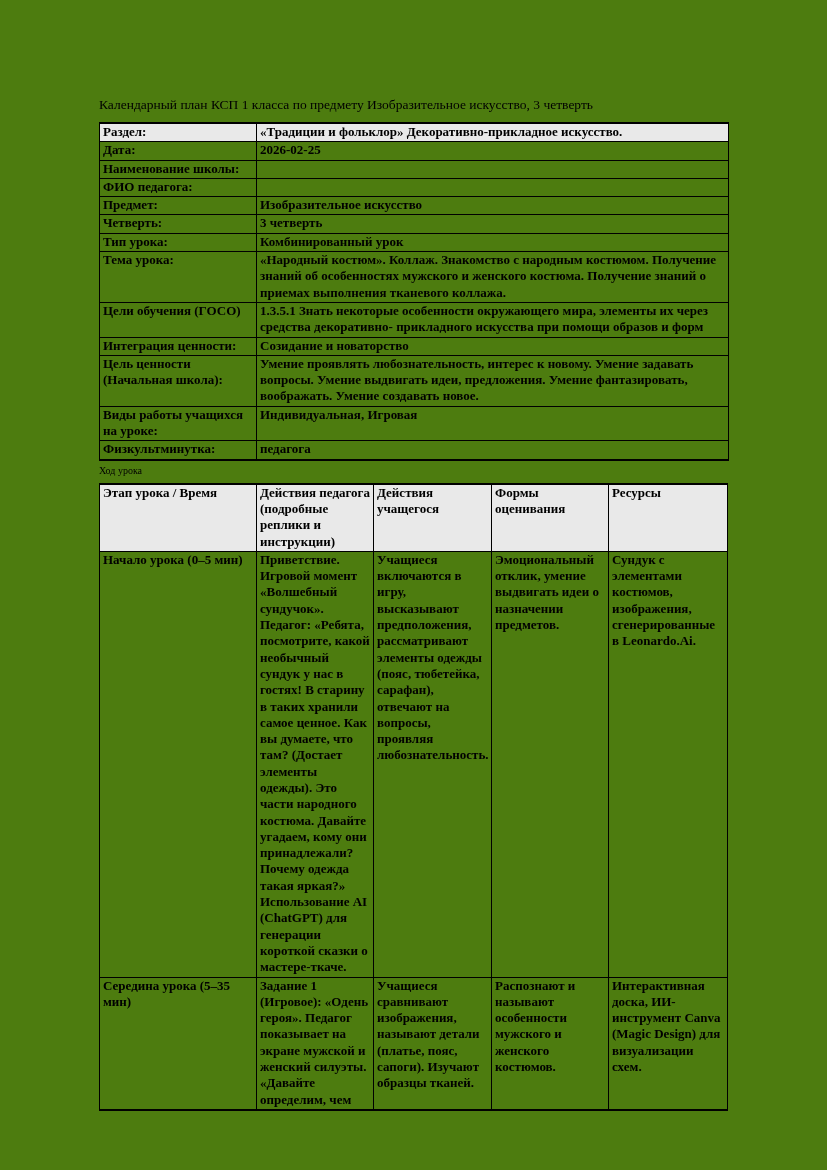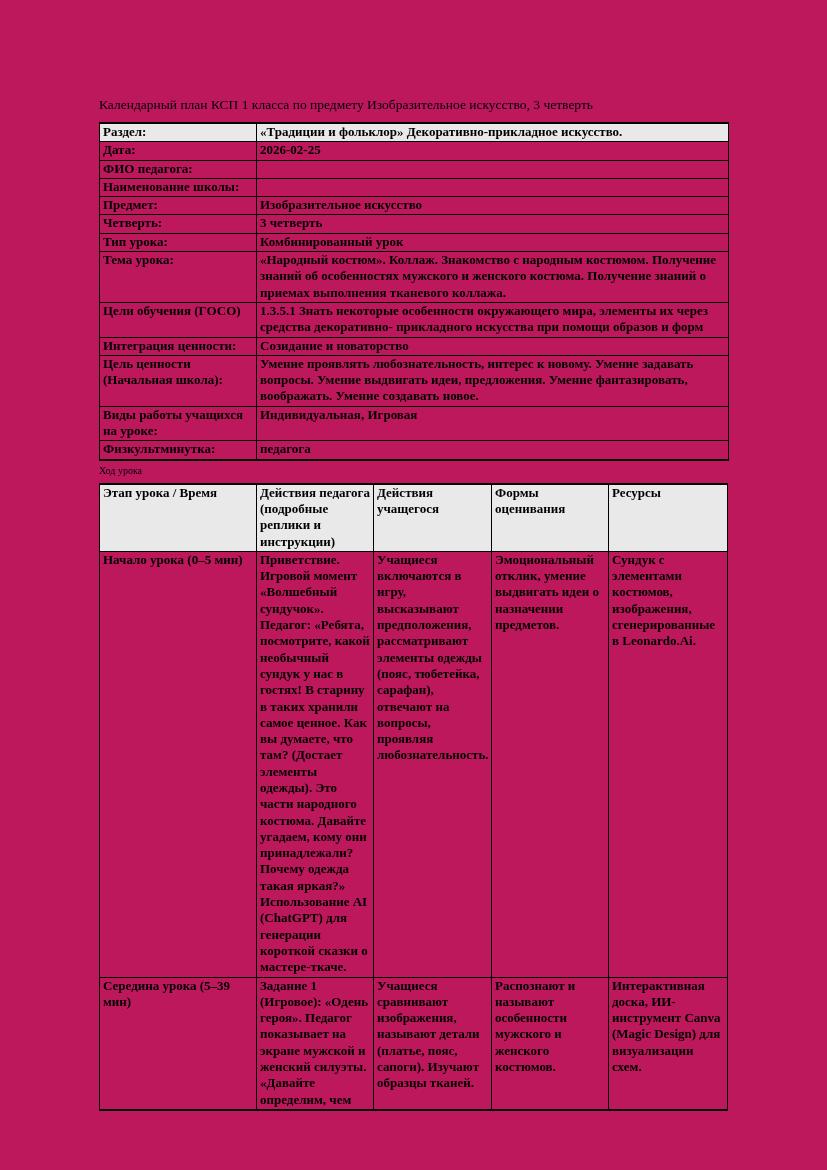--- a/index.html
+++ b/index.html
@@ -1,20 +1,20 @@
 <!DOCTYPE html>
 <html><head>
 <meta charset="utf-8">
 <style>
   html, body { margin: 0; padding: 0; background: #ffffff; }
   .page {
     position: relative;
     width: 827px;
     height: 1170px;
-    background: #be185d;
+    background: #4d7c0f;
     font-family: "Liberation Serif", "DejaVu Serif", serif;
     color: #000000;
     overflow: hidden;
     box-sizing: border-box;
     padding: 97px 99px 0 99px;
   }
   .title {
     margin: 0 0 9px 0;
     font-size: 13.5px;
     line-height: 16px;
@@ -66,25 +66,25 @@
     <tbody>
       <tr class="shaded">
         <td>Раздел:</td>
         <td>«Традиции и фольклор» Декоративно-прикладное искусство.</td>
       </tr>
       <tr>
         <td>Дата:</td>
         <td>2026-02-25</td>
       </tr>
       <tr>
-        <td>ФИО педагога:</td>
+        <td>Наименование школы:</td>
         <td></td>
       </tr>
       <tr>
-        <td>Наименование школы:</td>
+        <td>ФИО педагога:</td>
         <td></td>
       </tr>
       <tr>
         <td>Предмет:</td>
         <td>Изобразительное искусство</td>
       </tr>
       <tr>
         <td>Четверть:</td>
         <td>3 четверть</td>
       </tr>
@@ -140,21 +140,21 @@
     </thead>
     <tbody>
       <tr>
         <td>Начало урока (0–5 мин)</td>
         <td>Приветствие. Игровой момент «Волшебный сундучок». Педагог: «Ребята, посмотрите, какой необычный сундук у нас в гостях! В старину в таких хранили самое ценное. Как вы думаете, что там? (Достает элементы одежды). Это части народного костюма. Давайте угадаем, кому они принадлежали? Почему одежда такая яркая?» Использование AI (ChatGPT) для генерации короткой сказки о мастере-ткаче.</td>
         <td>Учащиеся включаются в игру, высказывают предположения, рассматривают элементы одежды (пояс, тюбетейка, сарафан), отвечают на вопросы, проявляя любознательность.</td>
         <td>Эмоциональный отклик, умение выдвигать идеи о назначении предметов.</td>
         <td>Сундук с элементами костюмов, изображения, сгенерированные в Leonardo.Ai.</td>
       </tr>
       <tr>
-        <td>Середина урока (5–39 мин)</td>
+        <td>Середина урока (5–35 мин)</td>
         <td>Задание 1 (Игровое): «Одень героя». Педагог показывает на экране мужской и женский силуэты. «Давайте определим, чем</td>
         <td>Учащиеся сравнивают изображения, называют детали (платье, пояс, сапоги). Изучают образцы тканей.</td>
         <td>Распознают и называют особенности мужского и женского костюмов.</td>
         <td>Интерактивная доска, ИИ-инструмент Canva (Magic Design) для визуализации схем.</td>
       </tr>
     </tbody>
   </table>
 
 </div>
 

